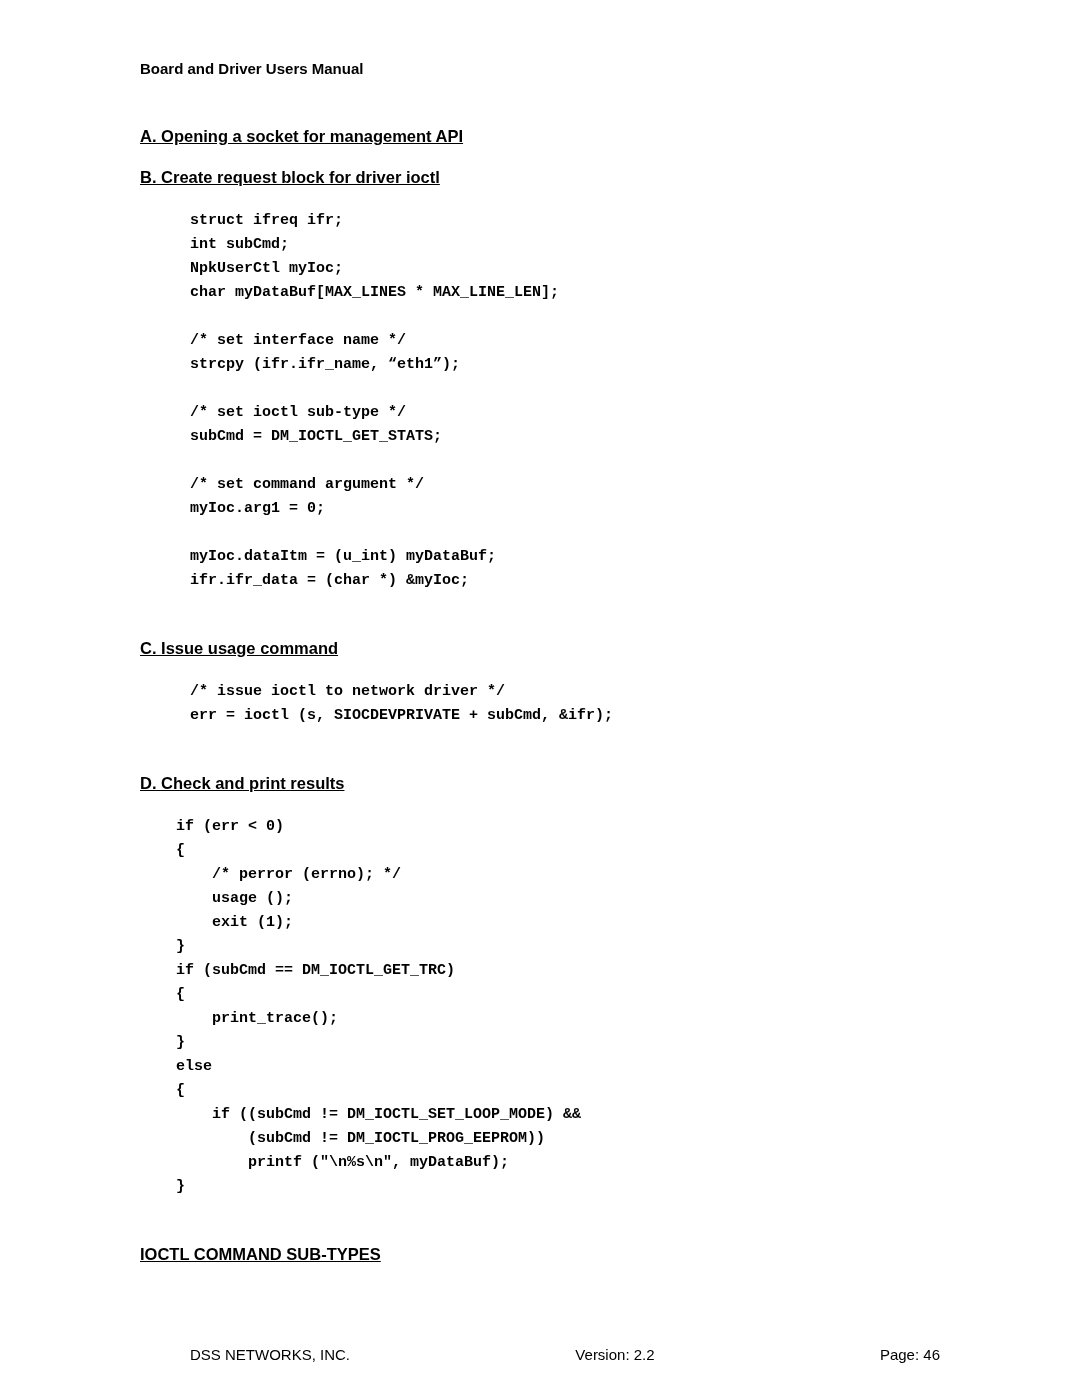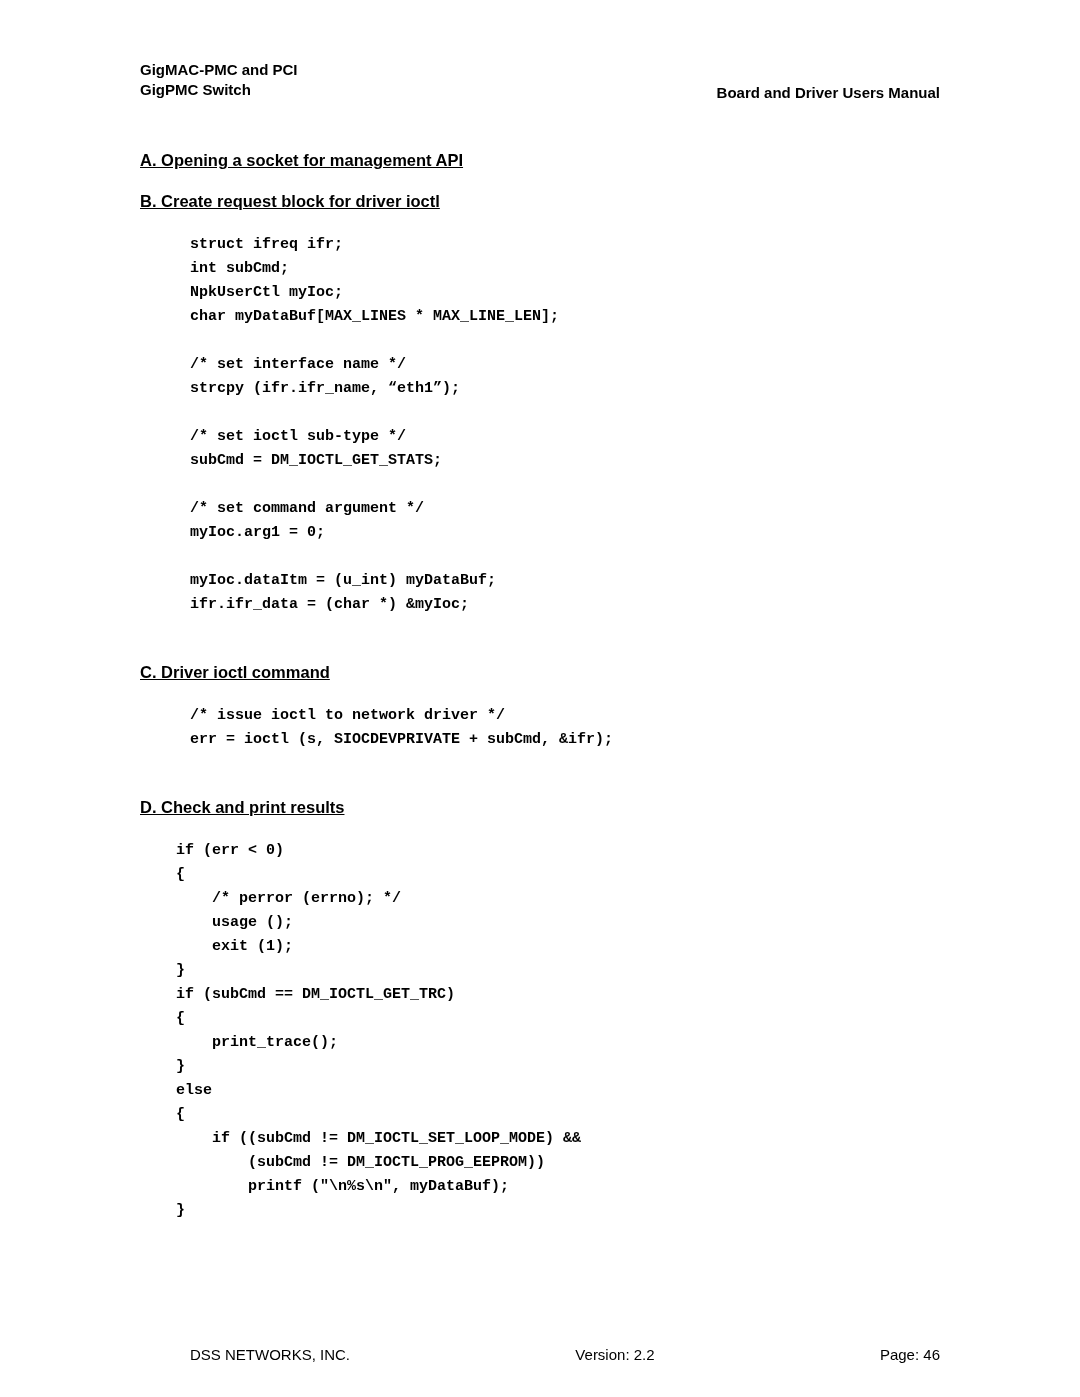--- a/index.html
+++ b/index.html
@@ -50,24 +50,20 @@
     justify-content: space-between;
     font-size: 15px;
   }
 </style>
 </head>
 <body>
 
 <div class="page">
 
   <div class="header">
-    <div class="header-left">
-      <div>GigMAC-PMC and PCI</div>
-      <div>GigPMC Switch</div>
-    </div>
     <div class="header-right">Board and Driver Users Manual</div>
   </div>
 
   <div class="section-heading">A. Opening a socket for management API</div>
 
   <div class="section-heading">B. Create request block for driver ioctl</div>
   <div class="code-block">struct ifreq ifr;
 int subCmd;
 NpkUserCtl myIoc;
 char myDataBuf[MAX_LINES * MAX_LINE_LEN];
@@ -77,21 +73,21 @@
 
 /* set ioctl sub-type */
 subCmd = DM_IOCTL_GET_STATS;
 
 /* set command argument */
 myIoc.arg1 = 0;
 
 myIoc.dataItm = (u_int) myDataBuf;
 ifr.ifr_data = (char *) &amp;myIoc;</div>
 
-  <div class="section-heading">C. Driver ioctl command</div>
+  <div class="section-heading">C. Issue usage command</div>
   <div class="code-block">/* issue ioctl to network driver */
 err = ioctl (s, SIOCDEVPRIVATE + subCmd, &amp;ifr);</div>
 
   <div class="section-heading">D. Check and print results</div>
   <div class="code-block small-indent">if (err &lt; 0)
 {
     /* perror (errno); */
     usage ();
     exit (1);
 }
@@ -99,20 +95,21 @@
 {
     print_trace();
 }
 else
 {
     if ((subCmd != DM_IOCTL_SET_LOOP_MODE) &amp;&amp;
         (subCmd != DM_IOCTL_PROG_EEPROM))
         printf ("\n%s\n", myDataBuf);
 }</div>
 
+  <div class="section-heading">IOCTL COMMAND SUB-TYPES</div>
 
 </div>
 
 <div class="footer">
   <div>DSS NETWORKS, INC.</div>
   <div>Version: 2.2</div>
   <div>Page: 46</div>
 </div>
 
 </body></html>

